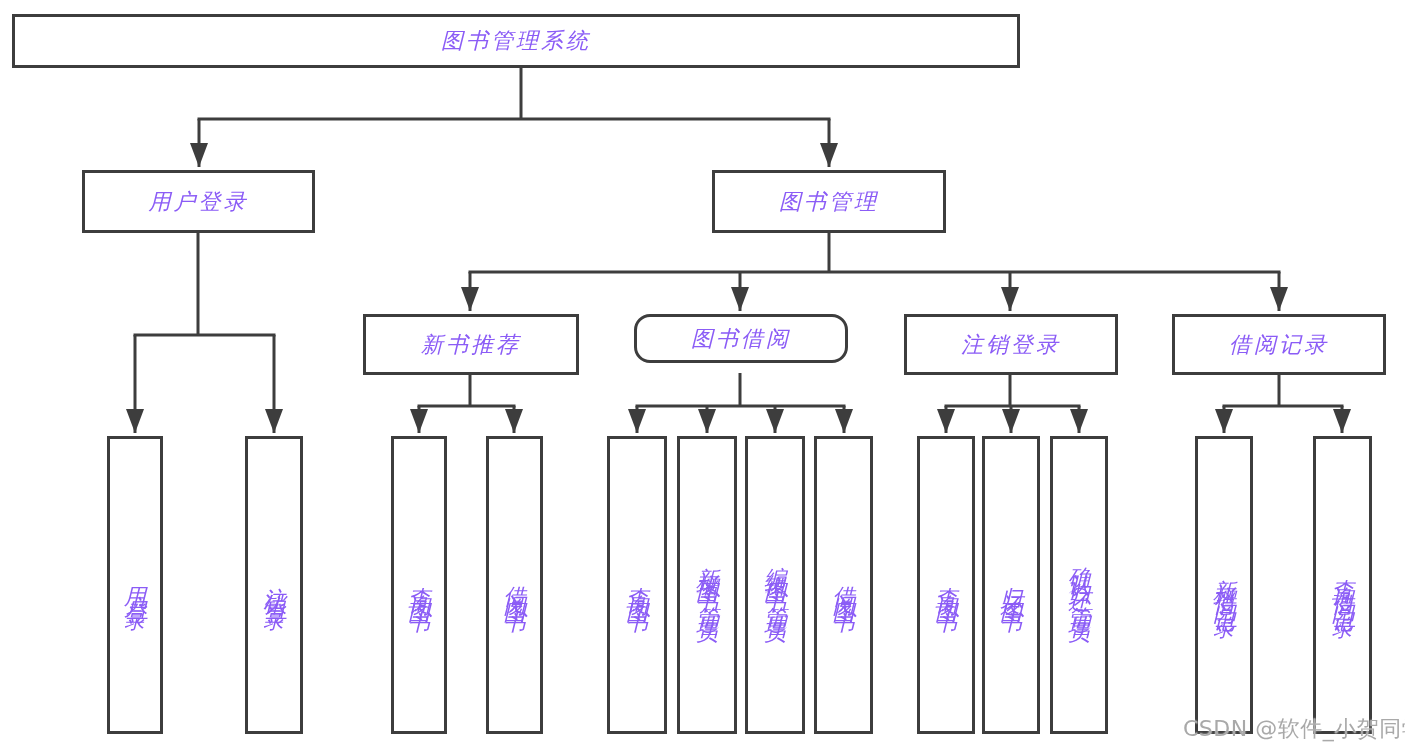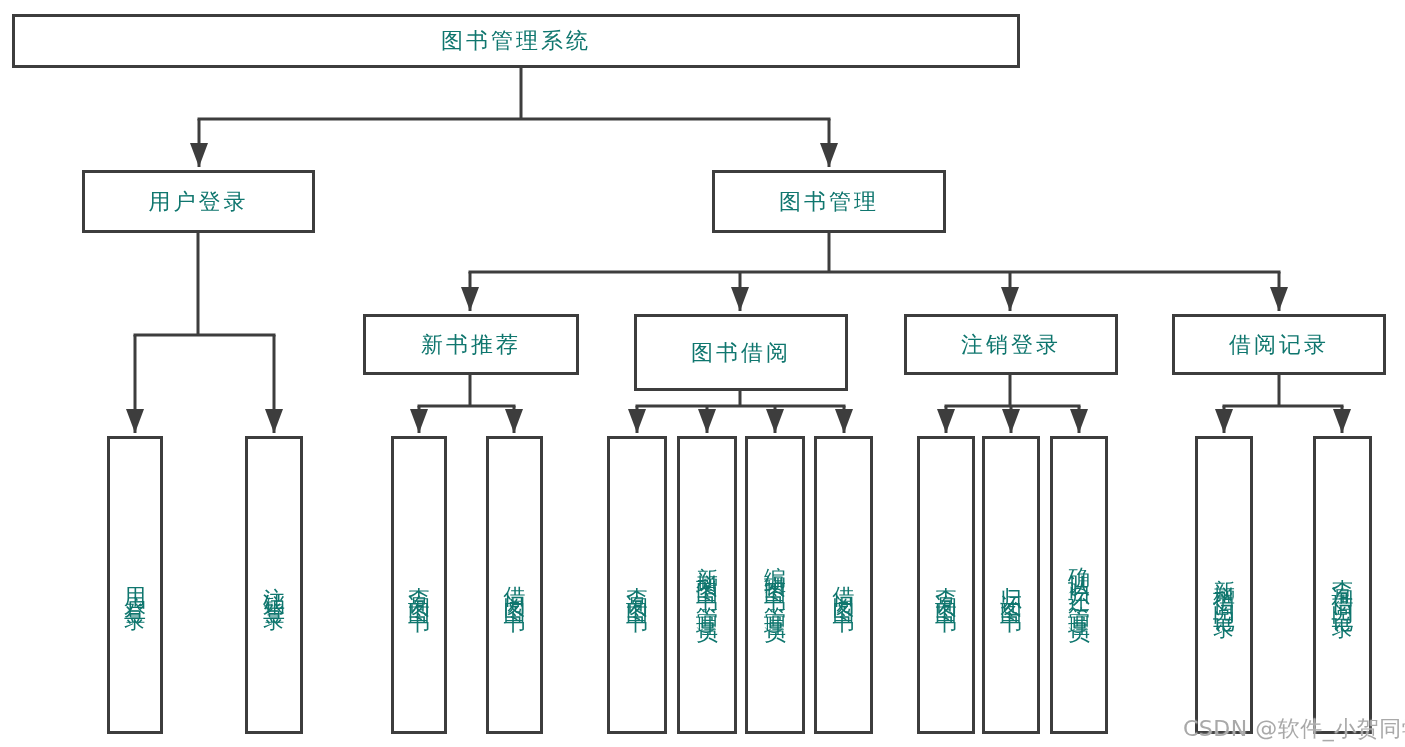--- a/index.html
+++ b/index.html
@@ -24,26 +24,27 @@
     z-index: 1;
   }
   .box {
     position: absolute;
     box-sizing: border-box;
     border: 3px solid #3d3d3d;
     background: #ffffff;
     display: flex;
     align-items: center;
     justify-content: center;
-    color: #0f766e;
+    color: #8b5cf6;
     font-size: 22px;
     line-height: 1;
     letter-spacing: 3px;
     z-index: 2;
     white-space: nowrap;
+    font-style: italic;
   }
   .vbox {
     writing-mode: vertical-rl;
     text-orientation: mixed;
     letter-spacing: 8px;
     white-space: normal;
   }
   .watermark {
     position: absolute;
     left: 1183px;
@@ -108,21 +109,21 @@
     <path d="M1224 406 V433" marker-end="url(#arrow)"></path>
     <path d="M1342 406 V433" marker-end="url(#arrow)"></path>
   </svg>
 
   <div class="box" style="left:12px; top:14px; width:1008px; height:54px;">图书管理系统</div>
 
   <div class="box" style="left:82px; top:170px; width:233px; height:63px;">用户登录</div>
   <div class="box" style="left:363px; top:314px; width:216px; height:61px;">新书推荐</div>
 
   <div class="box" style="left:712px; top:170px; width:234px; height:63px;">图书管理</div>
-  <div class="box" style="left:634px; top:314px; width:214px; height:77px;">图书借阅</div>
+  <div class="box" style="left:634px; top:314px; width:214px; height:49px;border-radius:16px;">图书借阅</div>
   <div class="box" style="left:904px; top:314px; width:214px; height:61px;">注销登录</div>
   <div class="box" style="left:1172px; top:314px; width:214px; height:61px;">借阅记录</div>
 
   <div class="box vbox" style="left:107px; top:436px; width:56px; height:298px;">用户登录</div>
   <div class="box vbox" style="left:245px; top:436px; width:58px; height:298px;">注销登录</div>
 
   <div class="box vbox" style="left:391px; top:436px; width:56px; height:298px;">查询图书</div>
   <div class="box vbox" style="left:486px; top:436px; width:57px; height:298px;">借阅图书</div>
 
   <div class="box vbox" style="left:607px; top:436px; width:60px; height:298px;">查询图书</div>

